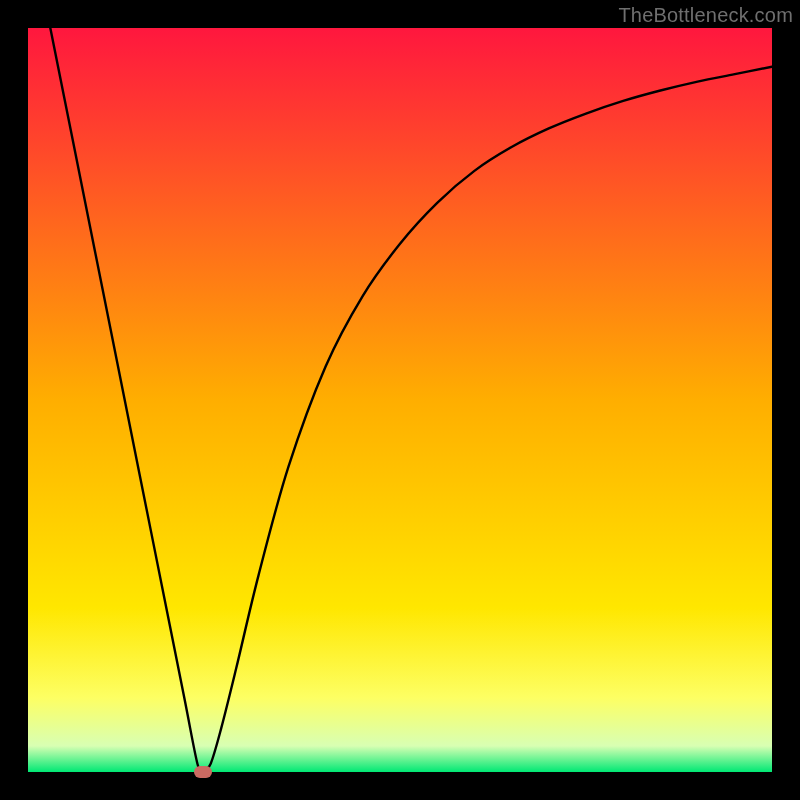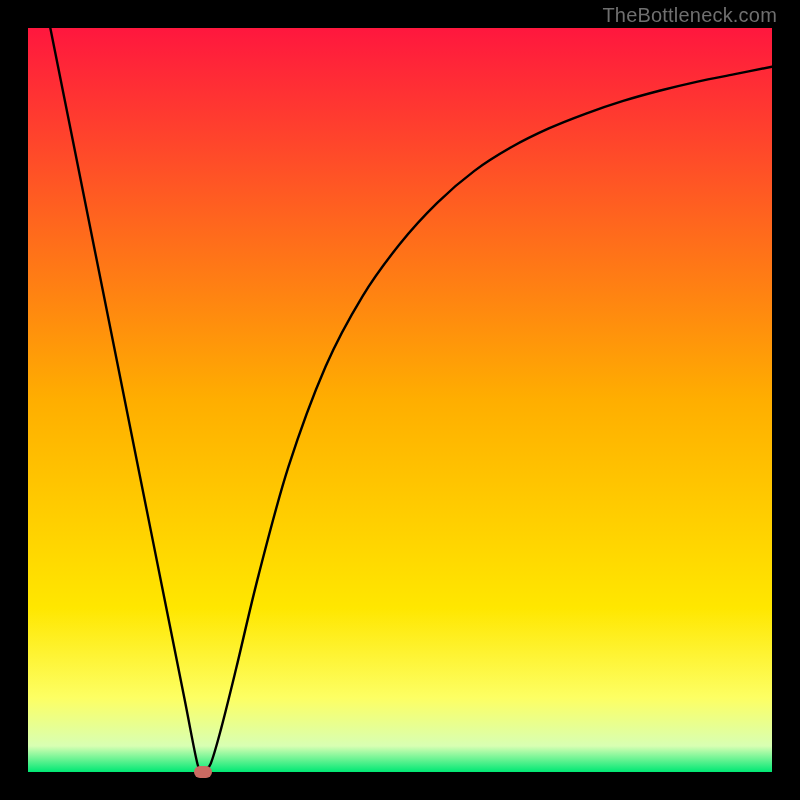--- a/index.html
+++ b/index.html
@@ -14,21 +14,21 @@
   .plot {
     position: absolute;
     left: 28px;
     top: 28px;
     width: 744px;
     height: 744px;
   }
   .attrib {
     position: absolute;
     top: 4px;
-    right: 23px;
+    right: 7px;
     color: #6f6f6f;
     font-size: 20px;
     letter-spacing: 0.2px;
   }
   .marker {
     position: absolute;
     width: 18px;
     height: 12px;
     border-radius: 6px;
     background: #cb6a62;

